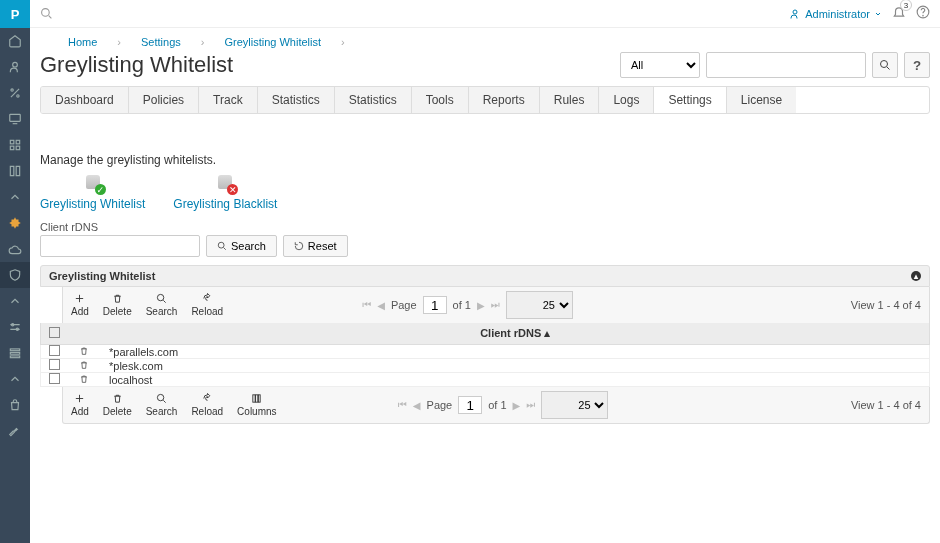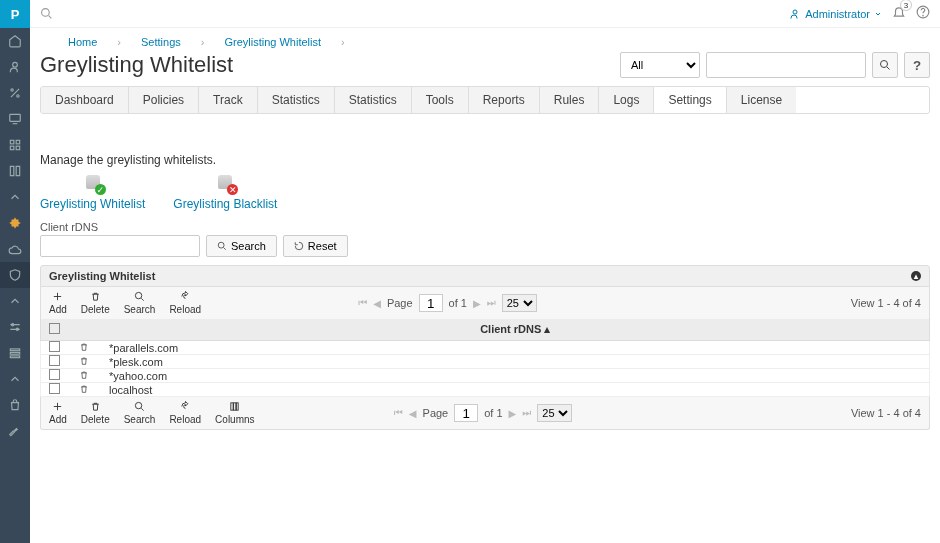--- a/index.html
+++ b/index.html
@@ -38,28 +38,28 @@
 .db-overlay { position: absolute; bottom: -2px; right: -3px; width: 11px; height: 11px; border-radius: 50%; display: flex; align-items: center; justify-content: center; font-size: 9px; color: #fff; }
 .db-overlay.ok { background: #3a3; }
 .db-overlay.no { background: #d33; }
 .filter-row { margin-bottom: 8px; }
 .filter-label { font-size: 11px; color: #555; display: block; margin-bottom: 2px; }
 .filter-controls { display: flex; gap: 6px; align-items: center; }
 .filter-controls input[type=text] { width: 160px; height: 22px; border: 1px solid #ccc; border-radius: 2px; padding: 0 4px; }
 .btn { height: 22px; border: 1px solid #ccc; border-radius: 2px; background: #f7f7f7; padding: 0 10px; font-size: 11px; display: inline-flex; align-items: center; gap: 4px; cursor: pointer; }
 .panel-head { background: #f0f0f0; border: 1px solid #ddd; border-radius: 3px 3px 0 0; padding: 4px 8px; font-size: 11px; font-weight: bold; display: flex; justify-content: space-between; align-items: center; }
 .collapse-dot { width: 10px; height: 10px; background: #333; border-radius: 50%; display: flex; align-items: center; justify-content: center; color: #fff; font-size: 8px; }
-.toolbar { background: #f7f7f7; border-left: 1px solid #ddd; border-right: 1px solid #ddd; padding: 4px 8px; display: flex; align-items: center; }
+.toolbar { background: #f7f7f7; border-left: 1px solid #ddd; border-right: 1px solid #ddd; padding: 4px 8px; display: flex; align-items: center; margin-left: 22px; }
 .tool-group { display: flex; gap: 14px; }
 .tool-btn { display: flex; flex-direction: column; align-items: center; font-size: 10px; cursor: pointer; color: #333; gap: 2px; }
 .tool-btn svg { width: 11px; height: 11px; }
 .pager { display: flex; align-items: center; gap: 6px; font-size: 11px; color: #555; margin: 0 auto; }
 .pager .pgbtn { color: #bbb; cursor: pointer; font-size: 10px; }
 .pager input { width: 24px; height: 18px; text-align: center; border: 1px solid #ccc; }
-.pager select { height: 18px; border: 1px solid #ccc; font-size: 11px; }
+.pager select { height: 28px; border: 1px solid #ccc; font-size: 11px; padding-left: 32px; }
 .view-info { font-size: 11px; color: #555; margin-left: auto; }
 .table-head { background: #ececec; border: 1px solid #ddd; border-top: none; display: flex; align-items: center; padding: 4px 8px; font-size: 11px; font-weight: bold; }
 .col-check { width: 30px; }
 .col-del { width: 30px; }
 .col-rdns { flex: 1; text-align: center; }
 .table-row { border: 1px solid #eee; border-top: none; display: flex; align-items: center; padding: 0 8px; font-size: 11px; }
 .table-row .col-rdns { text-align: left; padding-left: 0; }
 .chk { width: 11px; height: 11px; border: 1px solid #888; display: inline-block; }
 .trash svg { width: 10px; height: 10px; color: #666; }
 .toolbar.bottom { border-bottom: 1px solid #ddd; border-radius: 0 0 3px 3px; }
@@ -345,27 +345,20 @@
             <div class="col-del trash"><svg viewBox="0 0 24 24" fill="none" stroke="#555" stroke-width="2">
                 <path d="M5 7h14M9 7V5h6v2M7 7l1 13h8l1-13"></path>
               </svg></div>
             <div class="col-rdns">*plesk.com</div>
           </div>
           <div class="table-row">
             <div class="col-check"><span class="chk"></span></div>
             <div class="col-del trash"><svg viewBox="0 0 24 24" fill="none" stroke="#555" stroke-width="2">
                 <path d="M5 7h14M9 7V5h6v2M7 7l1 13h8l1-13"></path>
               </svg></div>
-            <div class="col-rdns">*yahoo.com</div>
-          </div>
-          <div class="table-row">
-            <div class="col-check"><span class="chk"></span></div>
-            <div class="col-del trash"><svg viewBox="0 0 24 24" fill="none" stroke="#555" stroke-width="2">
-                <path d="M5 7h14M9 7V5h6v2M7 7l1 13h8l1-13"></path>
-              </svg></div>
             <div class="col-rdns">localhost</div>
           </div>
         </div>
 
       <div class="toolbar bottom">
         <div class="tool-group">
           <div class="tool-btn">
               <svg viewBox="0 0 24 24" fill="none" stroke="#333" stroke-width="2">
                 <path d="M12 4v16M4 12h16"></path>
               </svg>

